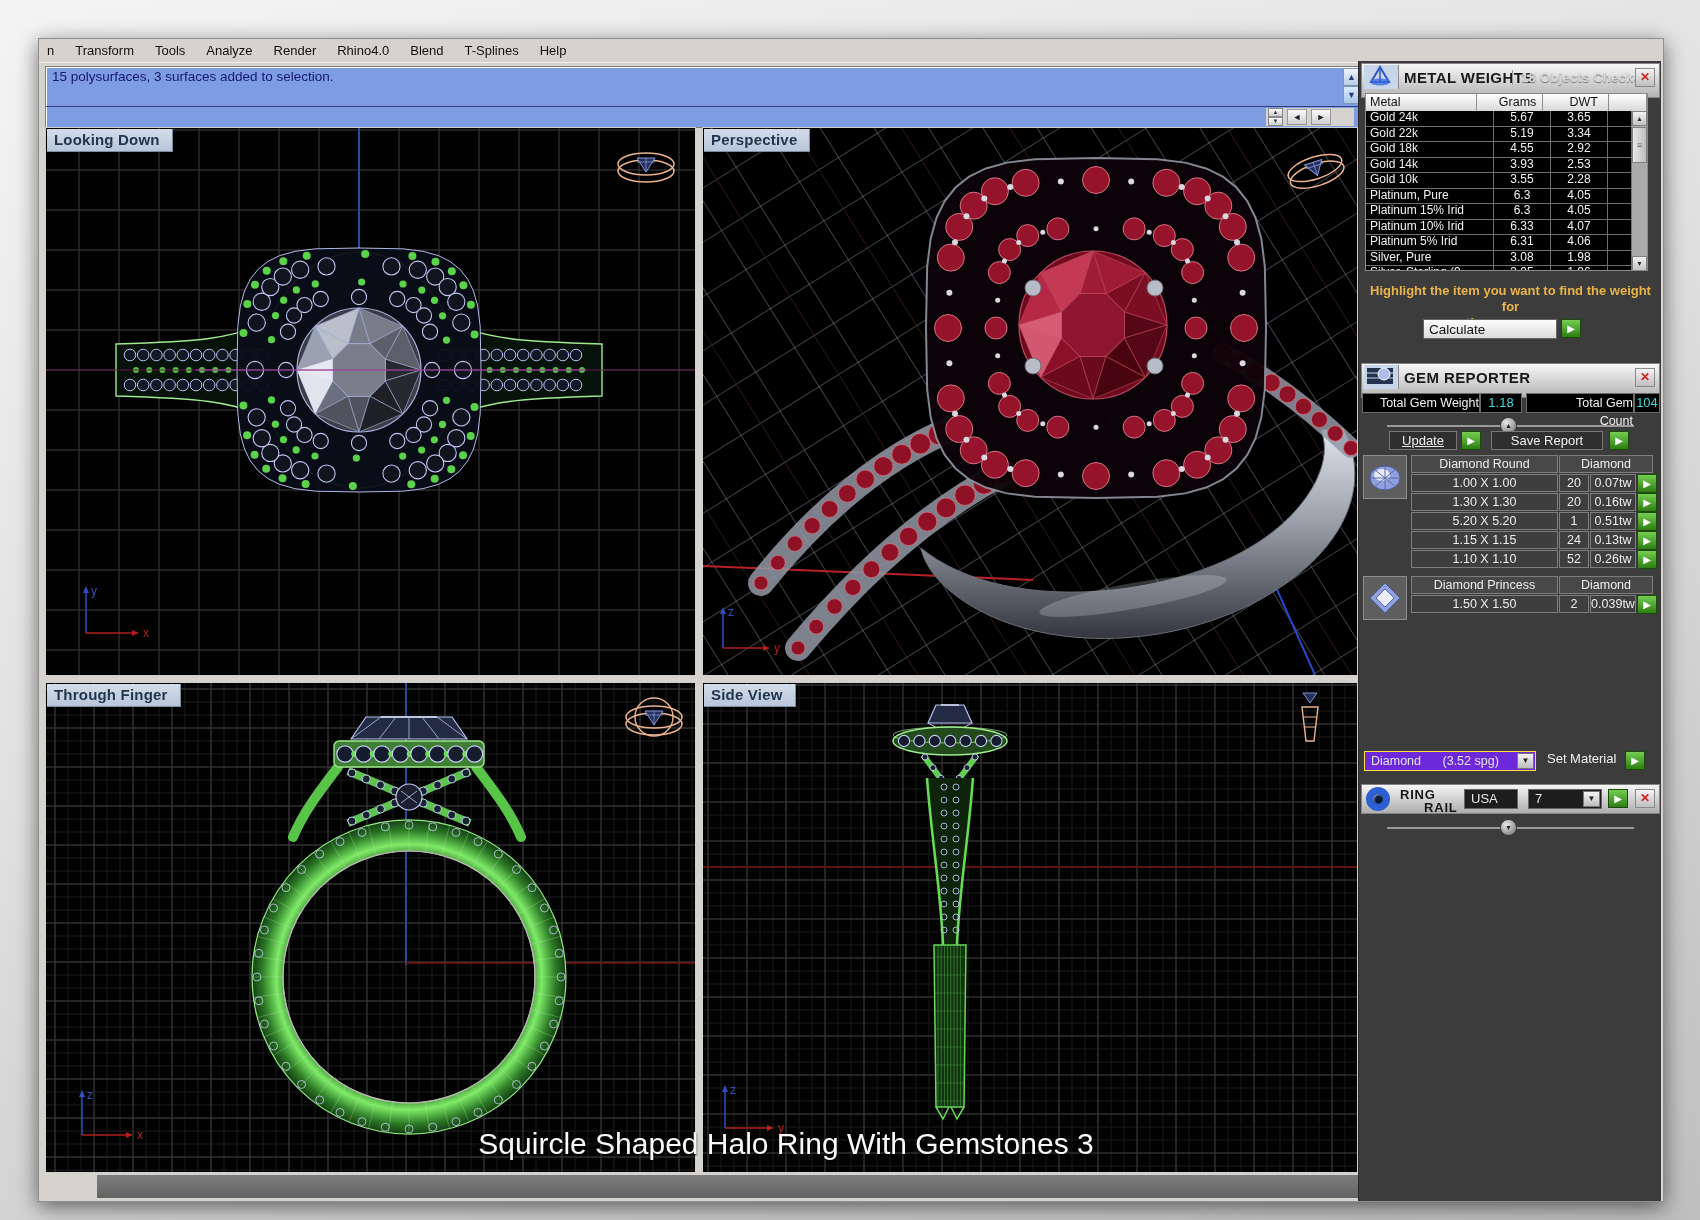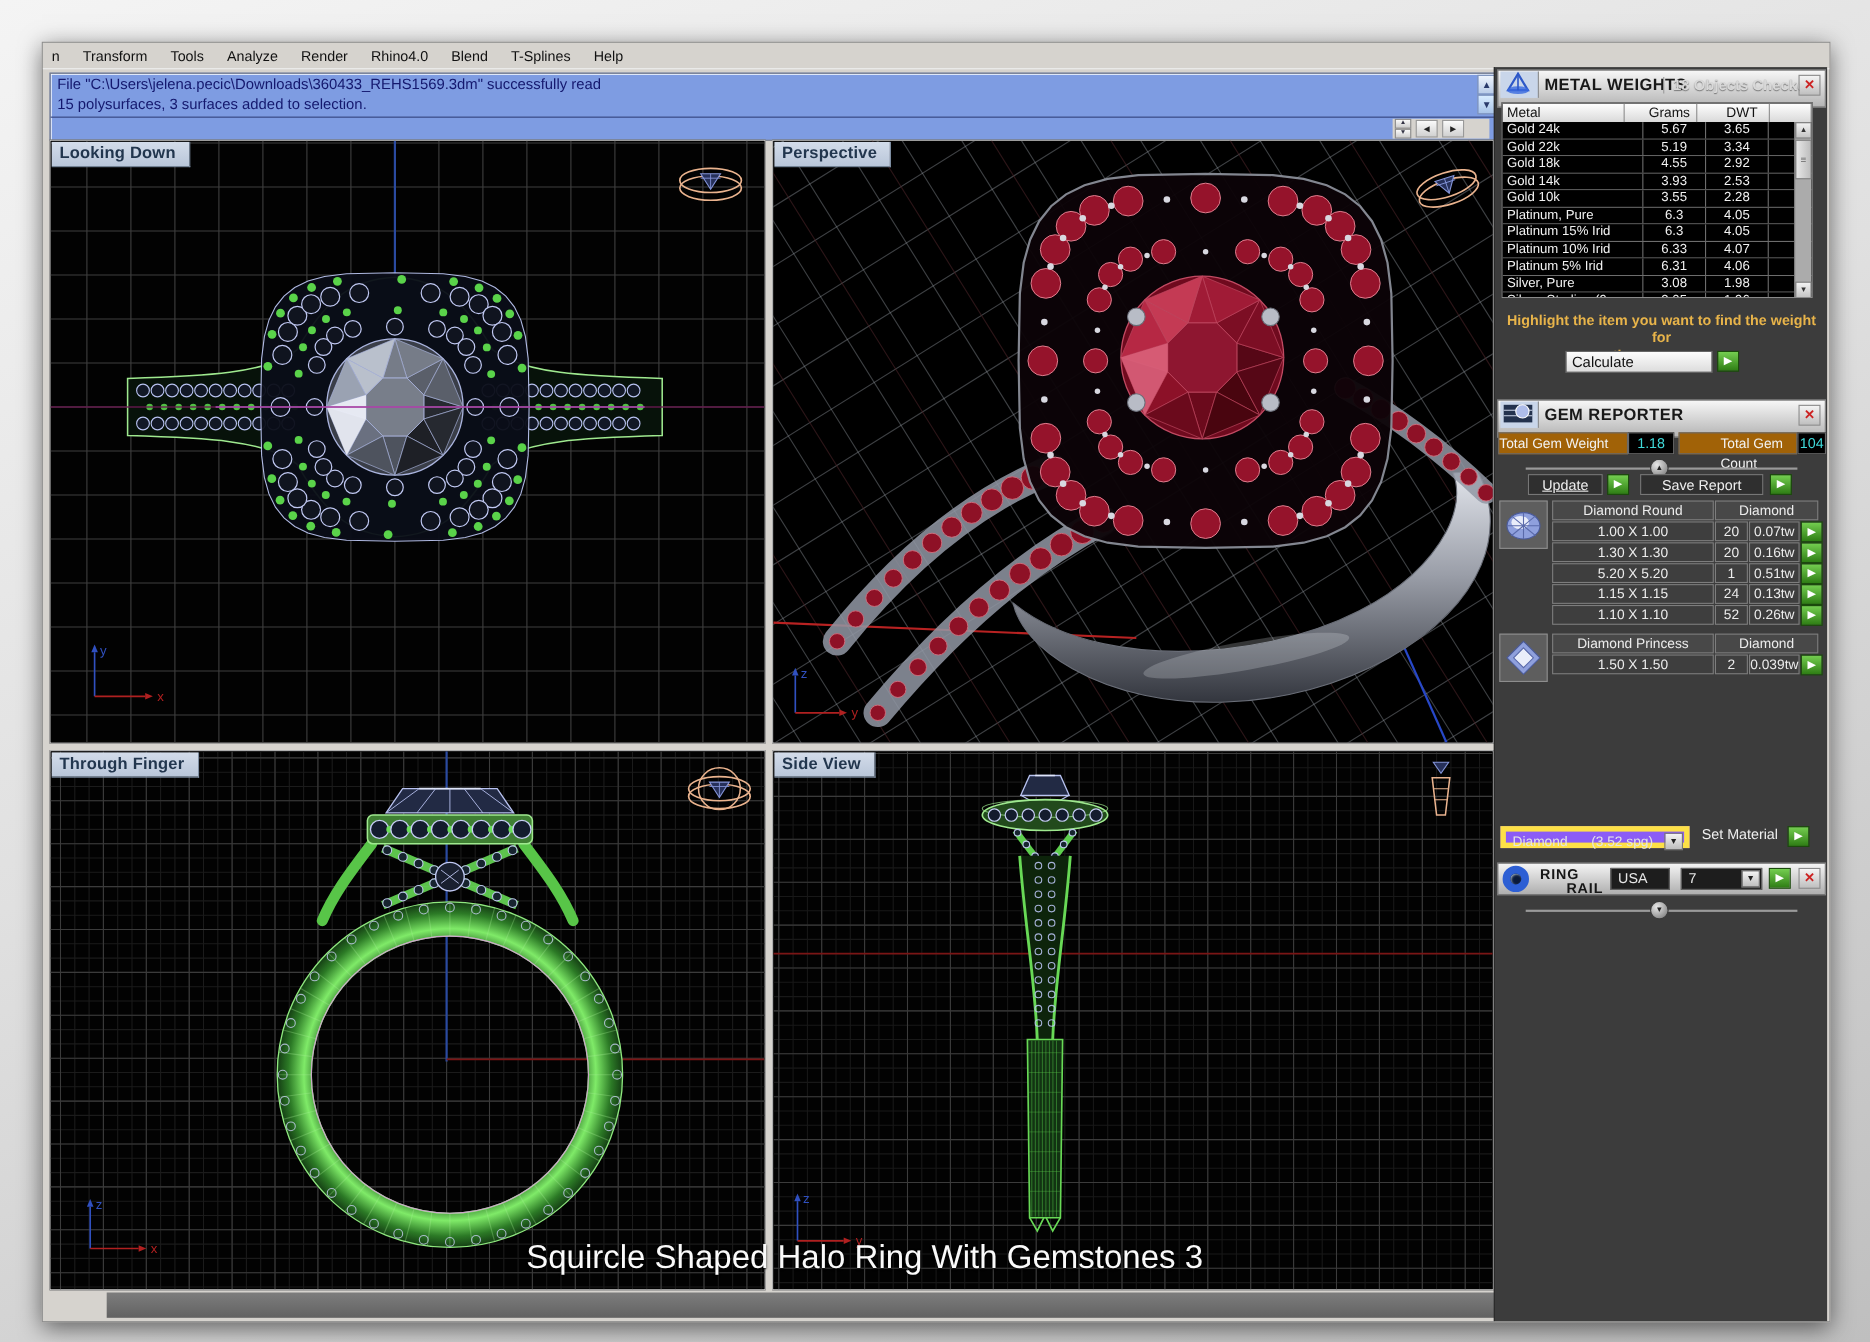--- a/index.html
+++ b/index.html
@@ -61,40 +61,40 @@
   .mwsb{position:absolute;right:0;top:17px;width:15px;height:160px;background:#ababab;border-left:1px solid #777;}
   .mwsb .sb{width:15px;height:15px;background:linear-gradient(180deg,#f2f2f2,#c4c4c4);border:1px solid #808080;
             box-sizing:border-box;font-size:7px;color:#333;text-align:center;line-height:13px;}
   .thumb{position:absolute;left:0;top:16px;width:15px;height:36px;background:linear-gradient(90deg,#e8e8e8,#bdbdbd);
          border:1px solid #808080;box-sizing:border-box;color:#666;font-size:9px;text-align:center;line-height:34px;}
   .instr{position:absolute;left:8px;top:222px;width:287px;text-align:center;color:#e8b44a;
          font-size:13px;font-weight:bold;line-height:16px;}
   .calcbox{position:absolute;left:64px;top:258px;width:134px;height:20px;background:linear-gradient(180deg,#fdfdfd,#dcdcdc);
            border:1px solid #666;color:#111;font-size:13.5px;line-height:19px;padding-left:5px;box-sizing:border-box;}
   
-  .totlbl{position:absolute;height:20px;background:#a16207;border:1px solid #6a6a6a;color:#f2f2f2;
-          font-size:12.5px;line-height:18px;text-align:left;box-sizing:border-box;}
+  .totlbl{position:absolute;height:20px;background:#000000;border:1px solid #6a6a6a;color:#f2f2f2;
+          font-size:12.5px;line-height:18px;text-align:right;box-sizing:border-box;}
   .totval{position:absolute;height:20px;background:#000;border:1px solid #6a6a6a;color:#3fd9d9;
           font-size:13px;line-height:18px;text-align:center;box-sizing:border-box;}
   .slider{position:absolute;left:28px;width:247px;height:2px;background:#9a9a9a;}
   .knob{position:absolute;left:113px;top:-8px;width:17px;height:17px;border-radius:50%;
         background:radial-gradient(circle at 35% 30%,#e8e8e8,#6f6f6f);border:1px solid #3a3a3a;
         color:#222;font-size:7px;text-align:center;line-height:16px;box-sizing:border-box;}
   .fieldbtn{position:absolute;height:19px;background:#2f2f2f;border:1px solid #777;color:#efefef;
             font-size:13px;line-height:17px;text-align:center;box-sizing:border-box;}
   .stones{position:absolute;left:4px;top:394px;width:295px;}
   .gemgroup{display:flex;margin-bottom:7px;}
   .gicon{width:44px;height:44px;background:#5e5e5e;border:1px solid #8d8d8d;box-sizing:border-box;margin-right:4px;}
   .gtable{width:246px;}
   .grow{display:flex;height:19px;}
   .grow div{background:#3e3e3e;border:1px solid #7d7d7d;box-sizing:border-box;color:#ececec;
             font-size:12.5px;line-height:17px;text-align:center;margin:0 1px 1px 0;}
   .gs{width:147px;} .gc{width:30px;} .gw{width:46px;}
   .ghead div{background:#484848;}
-  .matsel{position:absolute;left:5px;top:690px;width:172px;height:20px;background:#8b5cf6;border:5px solid #fde047;
+  .matsel{position:absolute;left:5px;top:690px;width:172px;height:20px;background:#6d28d9;border:1px solid #fde047;
           color:#e4e4e4;font-size:12.5px;line-height:18px;box-sizing:border-box;padding:0 2px 0 6px;}
   .dbtn{position:absolute;right:1px;top:1px;width:17px;height:16px;background:linear-gradient(180deg,#f4f4f4,#bdbdbd);
         border:1px solid #777;color:#222;font-size:8px;text-align:center;line-height:14px;box-sizing:border-box;}
   
   .rrbar{position:absolute;left:2px;top:723px;width:299px;height:30px;
          background:linear-gradient(180deg,#f5f5f5,#aeaeae);border:1px solid #828282;box-sizing:border-box;}
   .rricon{position:absolute;left:4px;top:2px;width:24px;height:24px;border-radius:50%;
           border:7px solid #2d5fd4;box-sizing:border-box;background:#0a1a3a;box-shadow:inset 1px 1px 2px #9ab;}
   .rrt1{position:absolute;left:38px;top:2px;font-size:13px;font-weight:bold;color:#161616;letter-spacing:.8px;}
   .rrt2{position:absolute;left:62px;top:15px;font-size:13px;font-weight:bold;color:#161616;letter-spacing:.8px;text-align:right;}
@@ -115,21 +115,20 @@
         <span>Tools</span>
         <span>Analyze</span>
         <span>Render</span>
         <span>Rhino4.0</span>
         <span>Blend</span>
         <span>T-Splines</span>
         <span>Help</span>
       </div>
 
     <div class="cmdwrap">
-      <div class="cmdline">File "C:\Users\jelena.pecic\Downloads\360433_REHS1569.3dm" successfully read</div>
       <div class="cmdline">15 polysurfaces, 3 surfaces added to selection.</div>
       <div class="vsb">
         <div class="sbtn">▲</div>
         <div class="sbtn" style="background:linear-gradient(180deg,#d8ecff,#a9c4e8);">▼</div>
       </div>
       <div class="cmdsep"></div>
       <div class="cmdprompt">Command:</div>
       <div class="cmdctl">
         <div class="spin">
             <div>▲</div>

